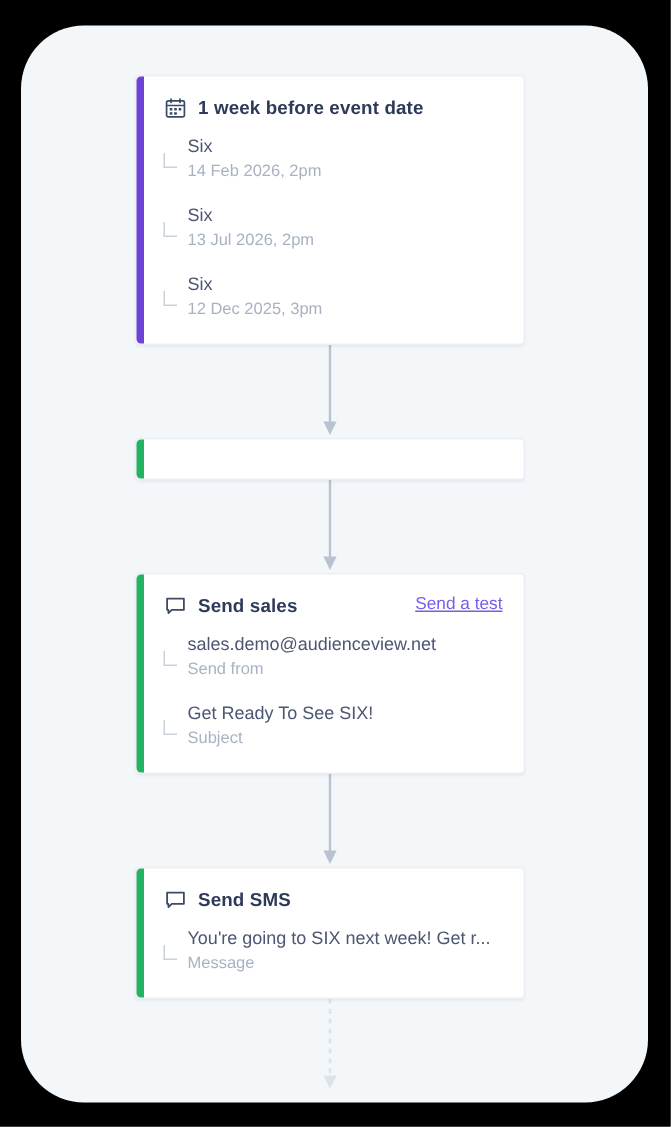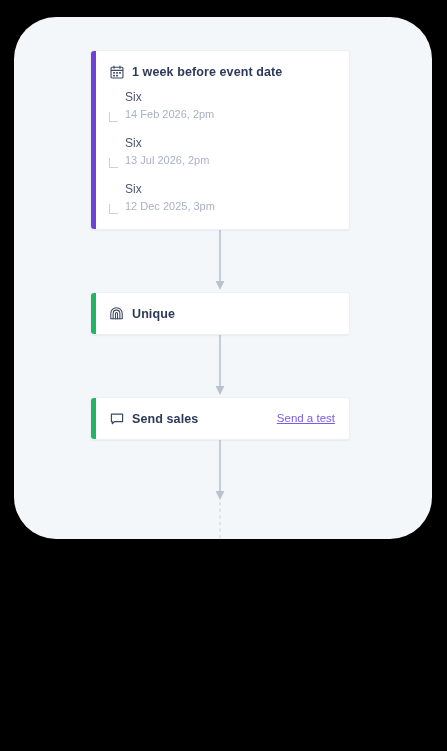--- a/index.html
+++ b/index.html
@@ -5,21 +5,21 @@
   * { margin:0; padding:0; box-sizing:border-box; }
   html, body {
     width:447px; height:751px;
     background:#000000;
     font-family:"Liberation Sans", sans-serif;
     overflow:hidden;
   }
   .device-frame{
     position:absolute;
     left:14px; top:17px;
-    width:418px; height:522px;
+    width:418px; height:718px;
     background:#f4f7fa;
     border-radius:42px;
     overflow:hidden;
   }
   .flow{
     position:absolute;
     left:76px; top:33px;
     width:276px;
   }
 
@@ -69,21 +69,21 @@
     justify-content:center;
     width:15px; height:15px;
     flex:0 0 15px;
     color:#3c4a66;
   }
 
   
   .rows{ margin-top:10px; }
   .row{
     display:flex;
-    align-items:flex-end;
+    align-items:center;
     gap:7px;
     margin-bottom:13px;
   }
   .row:last-child{ margin-bottom:2px; }
   .elbow{
     flex:0 0 9px;
     width:9px; height:10px;
     margin-top:3px;
     border-left:1px solid #c9d1dd;
     border-bottom:1px solid #c9d1dd;
@@ -163,60 +163,85 @@
 
     <div class="conn">
       <svg width="14" height="62" viewBox="0 0 14 62">
         <path d="M7 0 V52" stroke="#b9c2d0" stroke-width="1.6"></path>
         <path d="M7 60 L2.6 51 H11.4 Z" fill="#b9c2d0"></path>
       </svg>
     </div>
 
     <div class="card">
       <div class="accent green"></div>
-      <div class="card-head">
-        <span class="ico">
-          <svg width="15" height="15" viewBox="0 0 16 16" fill="none" stroke="#3c4a66" stroke-width="1.15" stroke-linecap="round">
-            <path d="M1.9 13.4V8a6.1 6.1 0 0 1 12.2 0v5.4"></path>
-            <path d="M4.4 13.6V8a3.6 3.6 0 0 1 7.2 0v5.6"></path>
-            <path d="M6.9 13.7V8a1.1 1.1 0 0 1 2.2 0v5.7"></path>
-            <path d="M1.9 13.6h12.2"></path>
-          </svg>
-        </span>
-        <span class="card-title">Unique</span>
-      </div>
     </div>
 
     <div class="conn">
       <svg width="14" height="62" viewBox="0 0 14 62">
         <path d="M7 0 V52" stroke="#b9c2d0" stroke-width="1.6"></path>
         <path d="M7 60 L2.6 51 H11.4 Z" fill="#b9c2d0"></path>
       </svg>
     </div>
 
     <div class="card">
       <div class="accent green"></div>
       <div class="card-head">
         <span class="ico">
           <svg width="14" height="14" viewBox="0 0 16 16" fill="none">
             <path d="M1.6 2.4h12.8v8.5H5.2L2.6 13.4v-2.5H1.6z" stroke="#3c4a66" stroke-width="1.35" stroke-linejoin="round"></path>
           </svg>
         </span>
         <span class="card-title">Send sales</span>
         <span class="head-link">Send a test</span>
       </div>
+      <div class="rows">
+        <div class="row">
+          <span class="elbow"></span>
+          <span class="row-body">
+            <div class="row-value">sales.demo@audienceview.net</div>
+            <div class="row-label">Send from</div>
+          </span>
+        </div>
+        <div class="row">
+          <span class="elbow"></span>
+          <span class="row-body">
+            <div class="row-value">Get Ready To See SIX!</div>
+            <div class="row-label">Subject</div>
+          </span>
+        </div>
+      </div>
     </div>
 
     <div class="conn">
       <svg width="14" height="62" viewBox="0 0 14 62">
         <path d="M7 0 V52" stroke="#b9c2d0" stroke-width="1.6"></path>
         <path d="M7 60 L2.6 51 H11.4 Z" fill="#b9c2d0"></path>
       </svg>
     </div>
 
+    <div class="card">
+      <div class="accent green"></div>
+      <div class="card-head">
+        <span class="ico">
+          <svg width="14" height="14" viewBox="0 0 16 16" fill="none">
+            <path d="M1.6 2.4h12.8v8.5H5.2L2.6 13.4v-2.5H1.6z" stroke="#3c4a66" stroke-width="1.35" stroke-linejoin="round"></path>
+          </svg>
+        </span>
+        <span class="card-title">Send SMS</span>
+      </div>
+      <div class="rows">
+        <div class="row">
+          <span class="elbow"></span>
+          <span class="row-body">
+            <div class="row-value">You're going to SIX next week! Get r...</div>
+            <div class="row-label">Message</div>
+          </span>
+        </div>
+      </div>
+    </div>
 
     <div class="conn">
       <svg width="14" height="62" viewBox="0 0 14 62">
         <path d="M7 0 V52" stroke="#dde3ea" stroke-width="1.8" stroke-dasharray="3.2 3.4"></path>
         <path d="M7 60 L2.6 51 H11.4 Z" fill="#dde3ea"></path>
       </svg>
     </div>
 
   </div>
 </div>

